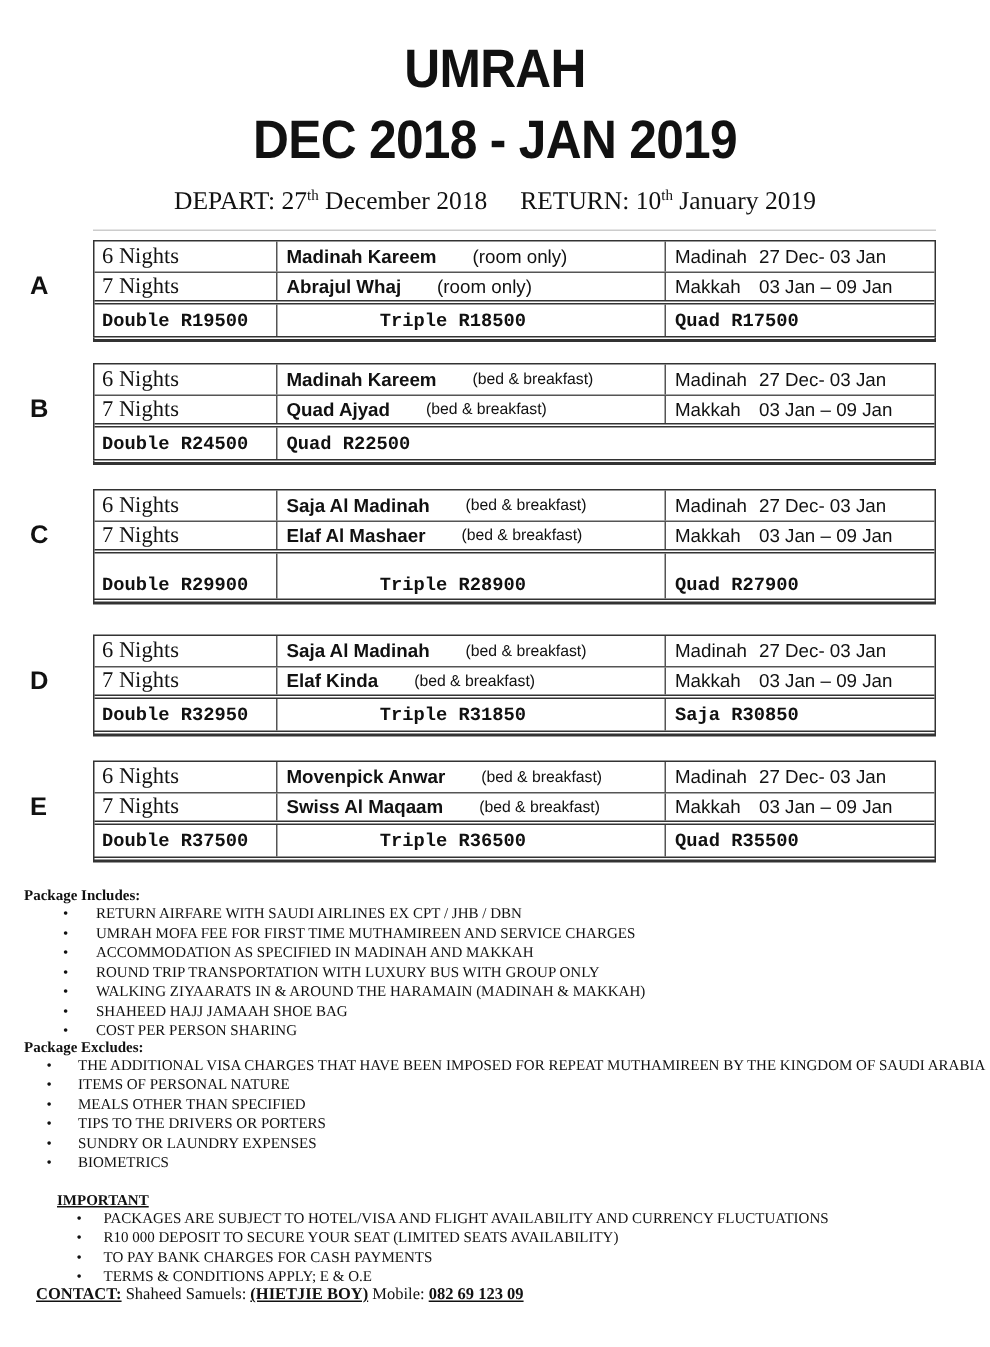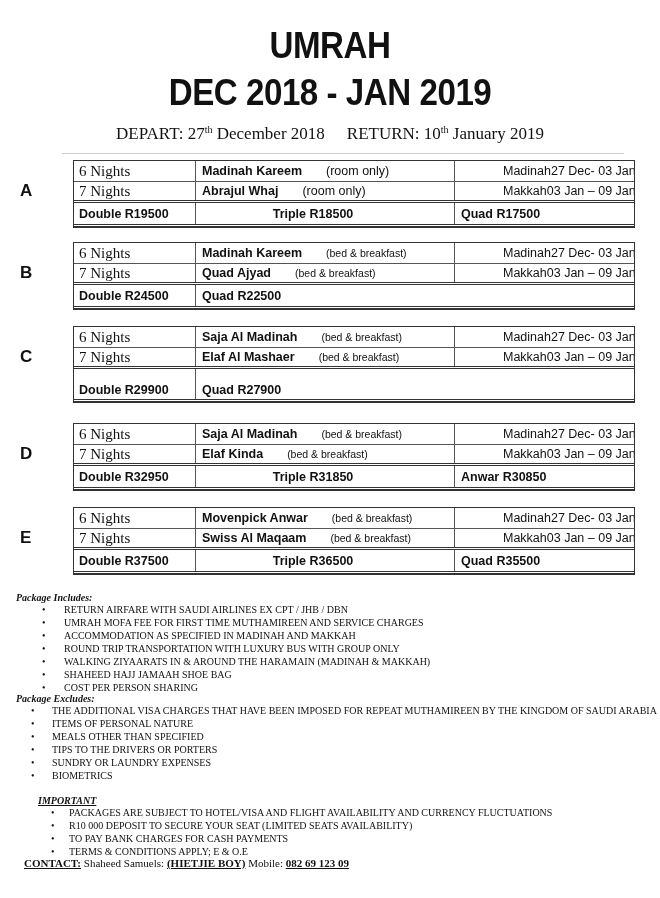--- a/index.html
+++ b/index.html
@@ -11,45 +11,45 @@
   #t1 { top: 25px; font-size: 36px; letter-spacing: -0.5px; transform: scaleX(0.92); }
   #t2 { top: 72px; font-size: 36px; letter-spacing: -0.5px; transform: scaleX(0.92); }
 
   .depart { position: absolute; top: 124px; left: 0; width: 660px; text-align: center;
             font-size: 17px; font-family: "Liberation Serif", serif; }
   .depart sup { font-size: 10px; vertical-align: 6px; }
   .depart .gap { display: inline-block; width: 22px; }
 
   .topline { position: absolute; top: 153px; left: 62px; width: 562px; height: 1px; background: #ccc; }
 
-  .pkg { position: absolute; left: 73px; width: 562px; border: 1px solid #333; background: #fff; }
+  .pkg { position: absolute; left: 62px; width: 562px; border: 1px solid #333; background: #fff; }
   .pkg-letter { position: absolute; left: 20px; font-family: "Liberation Sans", sans-serif;
                 font-weight: bold; font-size: 17px; }
   .row { display: flex; height: 21px; border-bottom: 1px solid #555; }
   .row.last { border-bottom: none; }
   .row.pre-price { border-bottom: 3px double #333; }
   .cell { display: flex; align-items: center; overflow: hidden; white-space: nowrap; }
   .c1 { width: 122px; border-right: 1px solid #555; padding-left: 5px; }
   .c2 { width: 259px; border-right: 1px solid #555; padding-left: 6px; gap: 18px; }
   .c3 { flex: 1; padding-left: 6px; }
   .nights { font-family: "Liberation Serif", serif; font-size: 15px; }
   .hotel { font-family: "Liberation Sans", sans-serif; font-weight: bold; font-size: 12.5px; }
   .board { font-family: "Liberation Sans", sans-serif; font-size: 10.5px; margin-left: 6px; }
   .board.ro { font-size: 12.5px; }
   .loc { font-family: "Liberation Sans", sans-serif; font-size: 12.5px; }
-  .loc .city { display: inline-block; width: 56px; margin-left: 42px; }
-  .price { font-family: Liberation Sans, sans-serif; font-weight: bold; font-size: 12.5px; }
+  .loc .city { display: inline-block; width: 56px; }
+  .price { font-family: Liberation Mono, monospace; font-weight: bold; font-size: 12.5px; }
   .c2.price-mid { justify-content: center; padding-left: 0; padding-right: 24px; }
   .pkg-shadow { box-shadow: 0 2px 0 -1px #fff, 0 3px 0 0 #333; }
 
   .tall-price .row.price-row { height: 30px; align-items: stretch; }
   .tall-price .row.price-row .cell { align-items: flex-end; padding-bottom: 2px; }
 
   .section { position: absolute; left: 16px; font-size: 10px; font-family: "Liberation Serif", serif; }
-  .section h4 { font-weight: bold; font-size: 10px; font-style: italic; }
+  .section h4 { font-weight: bold; font-size: 10px; }
   .section ul { list-style: none; }
   .section li { position: relative; padding-left: 48px; line-height: 13px; font-size: 10px; }
   .section li .bullet { position: absolute; left: 26px; top: 0; font-size: 10px; }
   #excludes li { padding-left: 36px; }
   #excludes li .bullet { left: 15px; }
   #important { left: 38px; }
   #important h4 { text-decoration: underline; }
   #important li { padding-left: 31px; }
   #important li .bullet { left: 13px; }
   .contact { position: absolute; left: 24px; top: 857px; font-size: 11px; font-family: "Liberation Serif", serif; }
@@ -157,20 +157,21 @@
           <span class="hotel">Elaf Al Mashaer</span>
           <span class="board">(bed &amp; breakfast)</span>
         </div>
         <div class="cell c3 loc">
           <span class="city">Makkah</span>
           <span>03 Jan – 09 Jan</span>
         </div>
       </div>
       <div class="row last price-row">
       <div class="cell c1 price">Double R29900</div>
+      <div class="cell c2 price price-mid">Triple R28900</div>
       <div class="cell c3 price">Quad R27900</div>
     </div>
     </div>
     <div class="pkg-letter" style="top: 347px;">C</div>
     <div class="pkg pkg-shadow" style="top: 423px;">
       <div class="row">
         <div class="cell c1">
           <span class="nights">6 Nights</span>
         </div>
         <div class="cell c2">
@@ -191,21 +192,21 @@
           <span class="board">(bed &amp; breakfast)</span>
         </div>
         <div class="cell c3 loc">
           <span class="city">Makkah</span>
           <span>03 Jan – 09 Jan</span>
         </div>
       </div>
       <div class="row last price-row">
       <div class="cell c1 price">Double R32950</div>
       <div class="cell c2 price price-mid">Triple R31850</div>
-      <div class="cell c3 price">Anwar R30850</div>
+      <div class="cell c3 price">Saja R30850</div>
     </div>
     </div>
     <div class="pkg-letter" style="top: 444px;">D</div>
     <div class="pkg pkg-shadow" style="top: 507px;">
       <div class="row">
         <div class="cell c1">
           <span class="nights">6 Nights</span>
         </div>
         <div class="cell c2">
           <span class="hotel">Movenpick Anwar</span>

